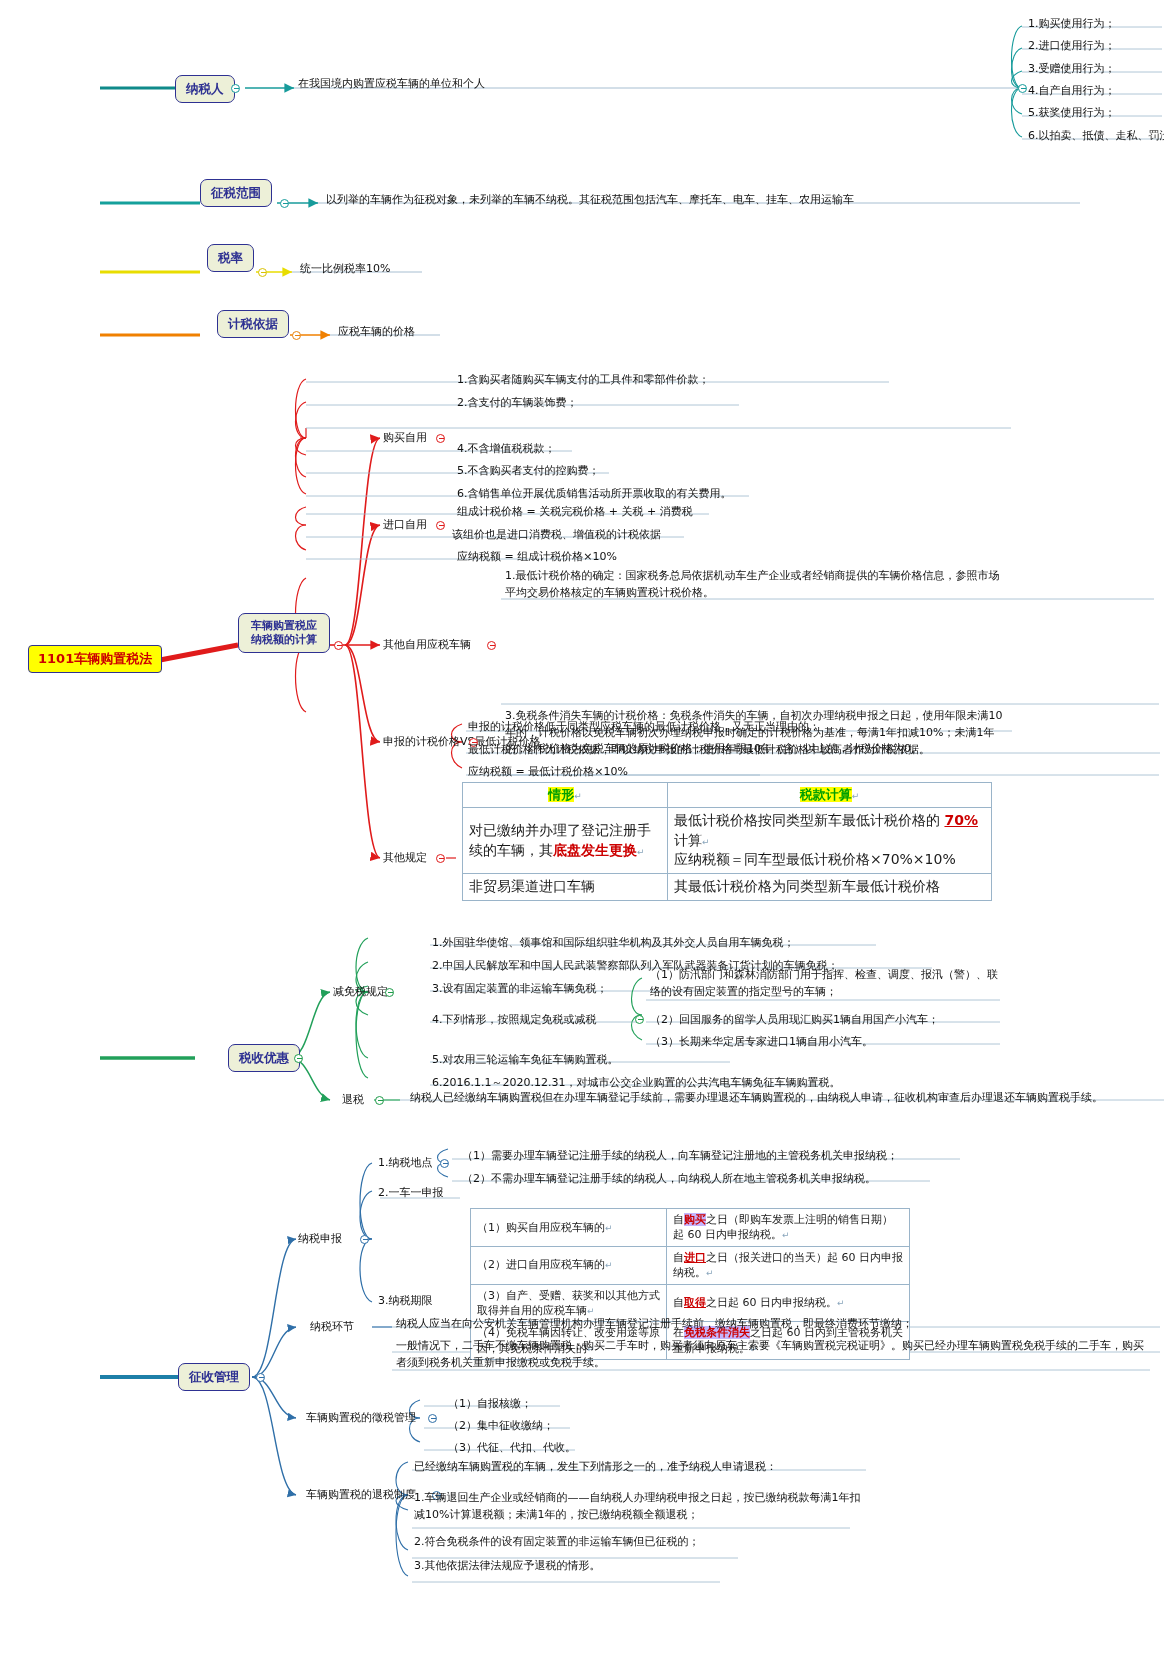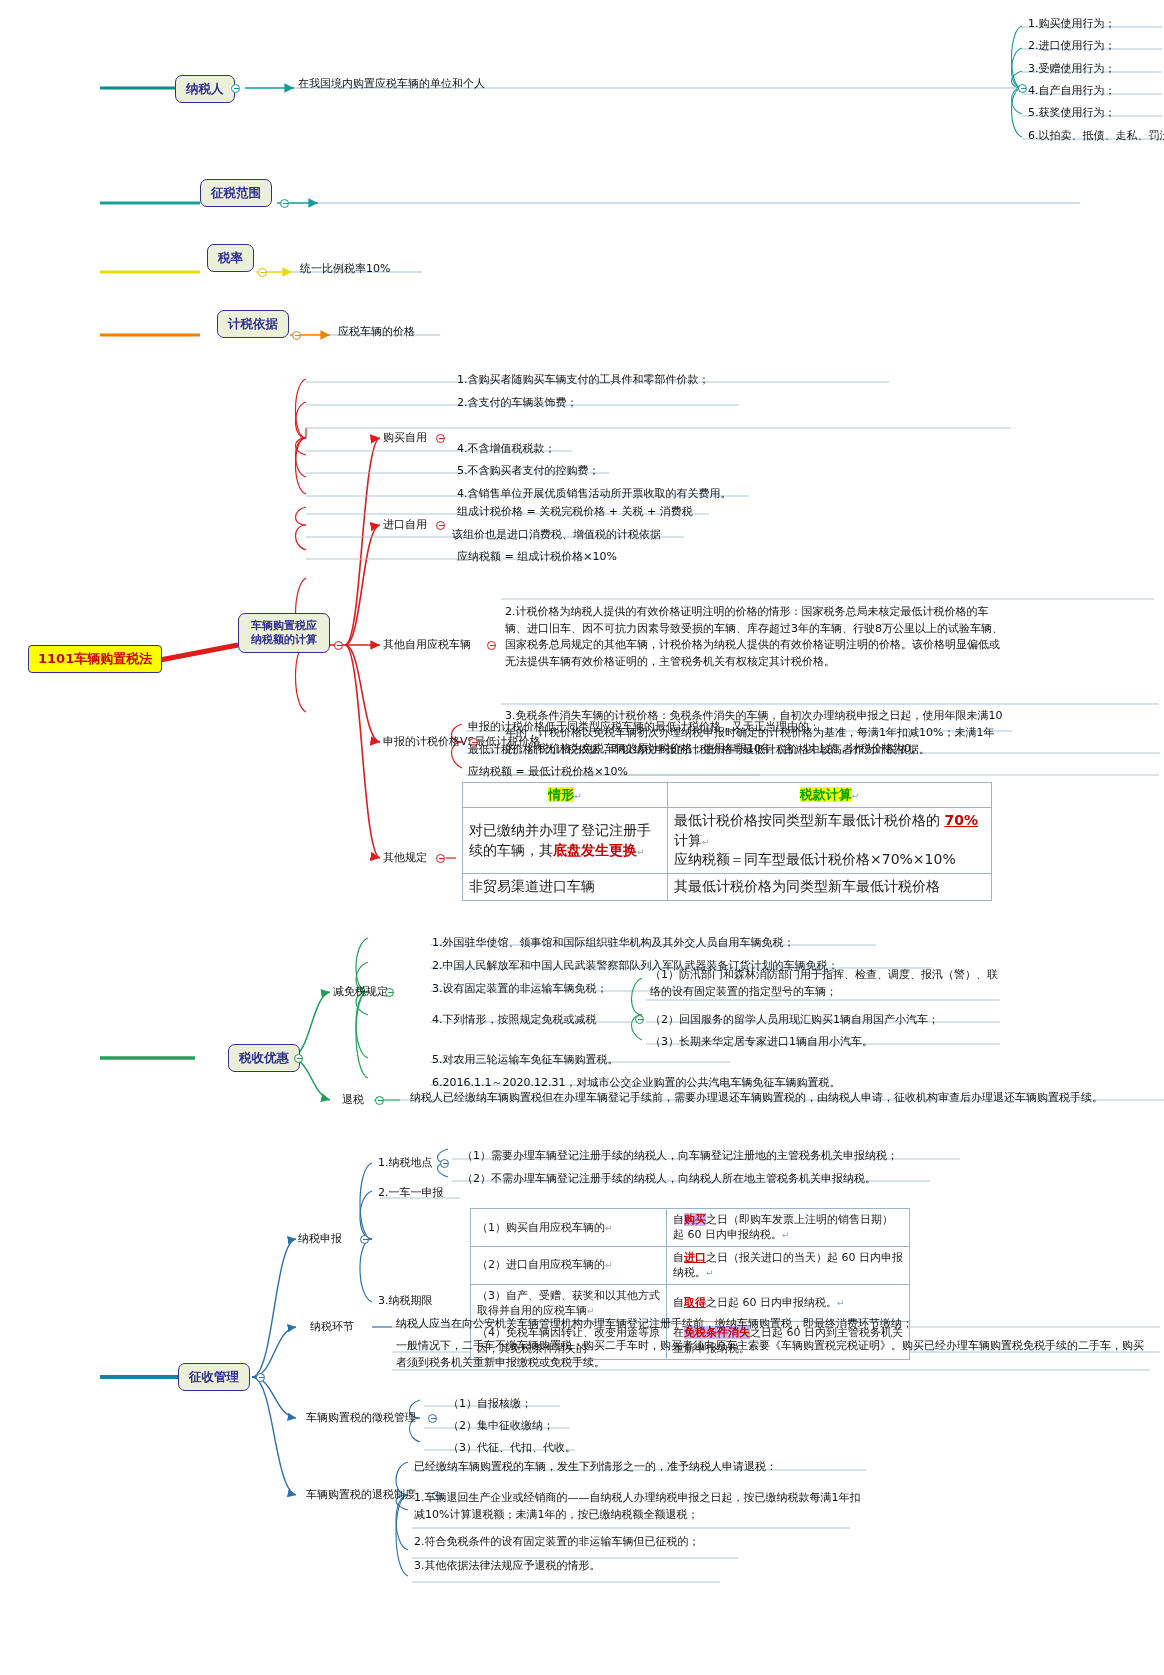--- a/index.html
+++ b/index.html
@@ -337,45 +337,46 @@
   <div class="lbl" style="left:298px; top:77px;">在我国境内购置应税车辆的单位和个人</div>
   <div class="tog teal" style="left:1018px; top:84px;"></div>
 
   <div class="txt nowrap" style="left:1028px; top:16px;">1.购买使用行为；</div>
   <div class="txt nowrap" style="left:1028px; top:38px;">2.进口使用行为；</div>
   <div class="txt nowrap" style="left:1028px; top:61px;">3.受赠使用行为；</div>
   <div class="txt nowrap" style="left:1028px; top:83px;">4.自产自用行为；</div>
   <div class="txt nowrap" style="left:1028px; top:105px;">5.获奖使用行为；</div>
   <div class="txt nowrap" style="left:1028px; top:128px;">6.以拍卖、抵债、走私、罚没等方式取得并使用的行为。</div>
 
+  <div class="txt nowrap" style="left:326px; top:192px;">以列举的车辆作为征税对象，未列举的车辆不纳税。其征税范围包括汽车、摩托车、电车、挂车、农用运输车</div>
 
   <div class="txt nowrap" style="left:300px; top:261px;">统一比例税率10%</div>
 
   <div class="txt nowrap" style="left:338px; top:324px;">应税车辆的价格</div>
 
   <div class="lbl" style="left:383px; top:431px;">购买自用</div>
   <div class="tog red" style="left:436px; top:434px;"></div>
 
   <div class="txt nowrap" style="left:457px; top:372px;">1.含购买者随购买车辆支付的工具件和零部件价款；</div>
   <div class="txt nowrap" style="left:457px; top:395px;">2.含支付的车辆装饰费；</div>
   <div class="txt nowrap" style="left:457px; top:441px;">4.不含增值税税款；</div>
   <div class="txt nowrap" style="left:457px; top:463px;">5.不含购买者支付的控购费；</div>
-  <div class="txt nowrap" style="left:457px; top:486px;">4.含销售单位开展优质销售活动所开票收取的有关费用。</div>
+  <div class="txt nowrap" style="left:457px; top:486px;">6.含销售单位开展优质销售活动所开票收取的有关费用。</div>
 
   <div class="lbl" style="left:383px; top:518px;">进口自用</div>
   <div class="tog red" style="left:436px; top:521px;"></div>
 
   <div class="txt nowrap" style="left:457px; top:504px;">组成计税价格 = 关税完税价格 + 关税 + 消费税</div>
   <div class="txt nowrap" style="left:452px; top:527px;text-align:center;">该组价也是进口消费税、增值税的计税依据</div>
   <div class="txt nowrap" style="left:457px; top:549px;">应纳税额 = 组成计税价格×10%</div>
 
   <div class="lbl" style="left:383px; top:638px;">其他自用应税车辆</div>
   <div class="tog red" style="left:487px; top:641px;"></div>
 
-  <div class="txt" style="left:505px; top:604px; width:505px;">2.计税价格为纳税人提供的有效价格证明注明的价格的情形：国家税务总局未核定最低计税价格的车辆、进口旧车、因不可抗力因素导致受损的车辆、库存超过3年的车辆、行驶8万公里以上的试验车辆、国家税务总局规定的其他车辆，计税价格为纳税人提供的有效价格证明注明的价格。该价格明显偏低或无法提供车辆有效价格证明的，主管税务机关有权核定其计税价格。</div>
+  <div class="txt" style="left:505px; top:568px; width:500px;">1.最低计税价格的确定：国家税务总局依据机动车生产企业或者经销商提供的车辆价格信息，参照市场平均交易价格核定的车辆购置税计税价格。</div>
   <div class="txt" style="left:505px; top:708px; width:505px;">3.免税条件消失车辆的计税价格：免税条件消失的车辆，自初次办理纳税申报之日起，使用年限未满10年的，计税价格以免税车辆初次办理纳税申报时确定的计税价格为基准，每满1年扣减10%；未满1年的，计税价格为免税车辆的原计税价格；使用年限10年（含）以上的，计税价格为0。</div>
 
   <div class="lbl" style="left:383px; top:735px;">申报的计税价格VS最低计税价格</div>
   <div class="tog red" style="left:469px; top:738px;"></div>
 
   <div class="txt nowrap" style="left:468px; top:719px;">申报的计税价格低于同类型应税车辆的最低计税价格，又无正当理由的：</div>
   <div class="txt nowrap" style="left:468px; top:742px;">最低计税价格作为计税依据，即以纳税申报的计税价格与最低计税价格中较高者作为计税依据。</div>
   <div class="txt nowrap" style="left:468px; top:764px;">应纳税额 = 最低计税价格×10%</div>
 
   <div class="lbl" style="left:383px; top:851px;">其他规定</div>

